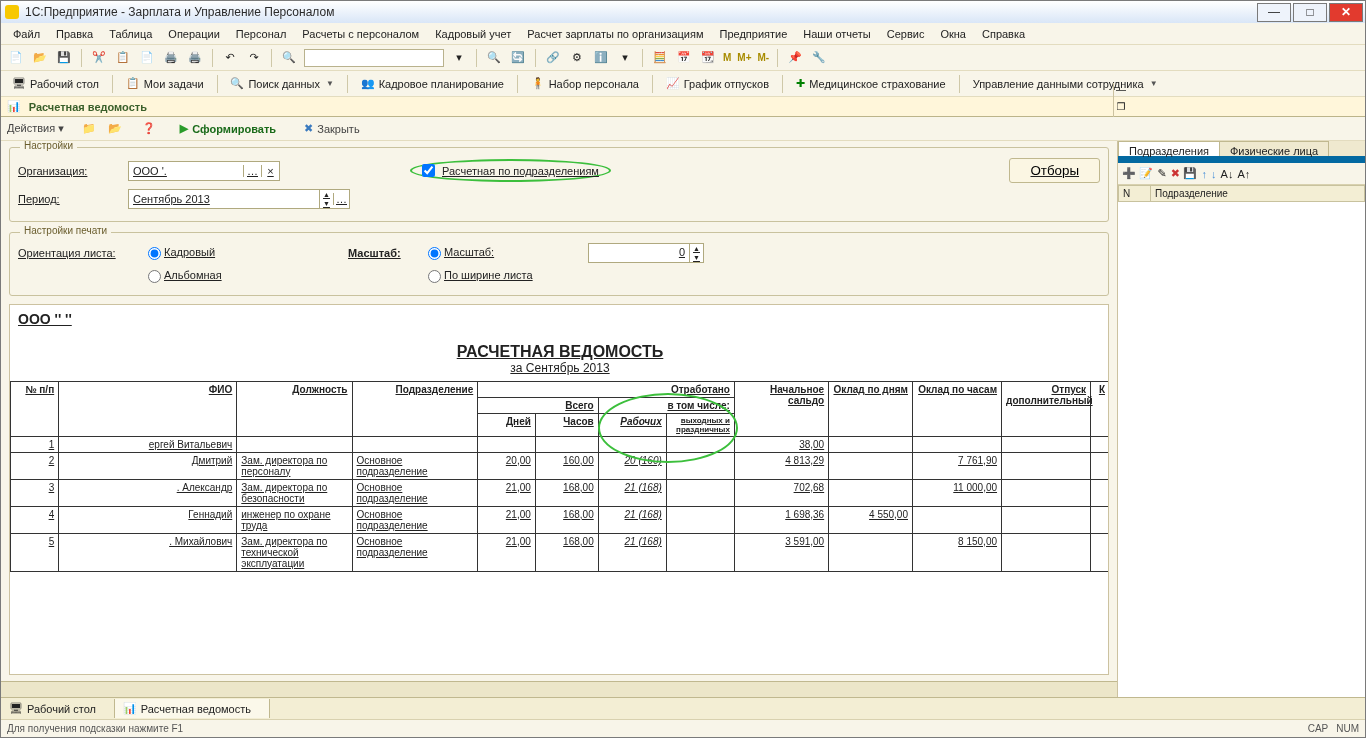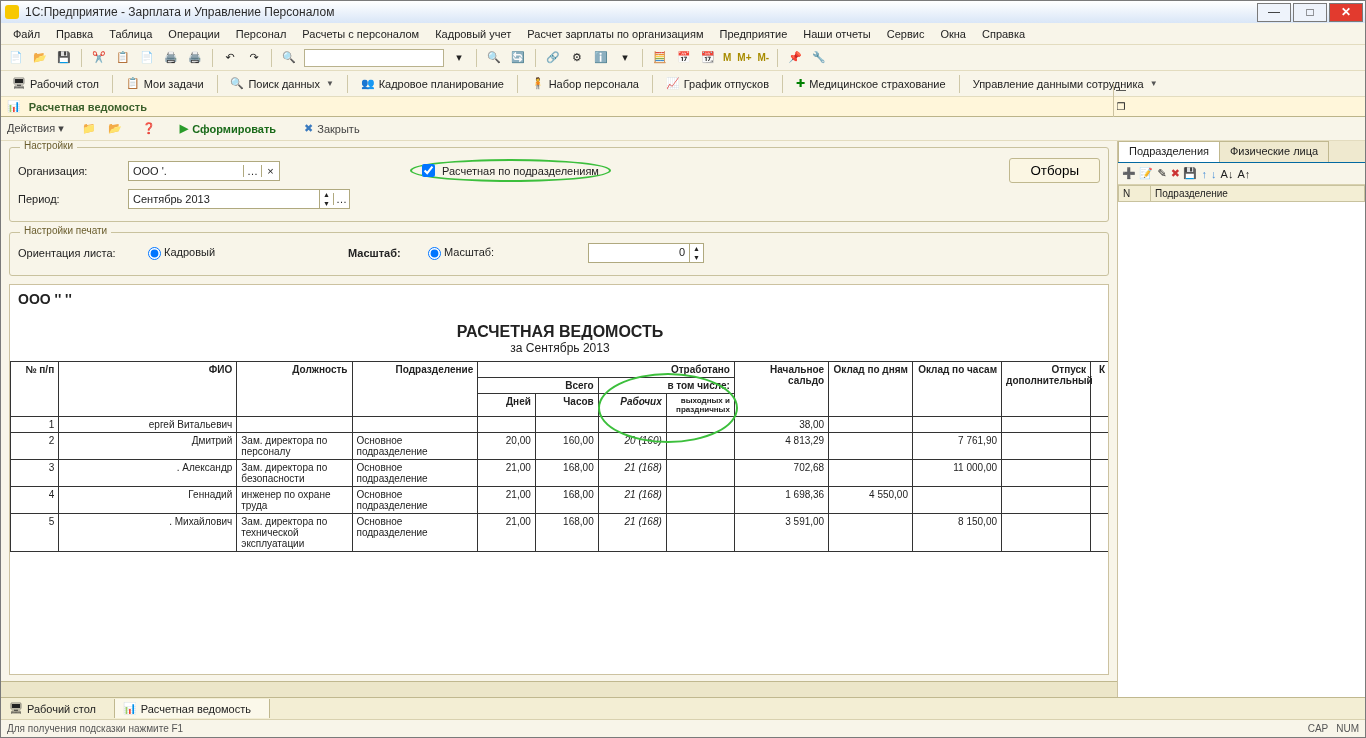--- a/index.html
+++ b/index.html
@@ -34,21 +34,21 @@
   .doctab .right span { width: 14px; height: 14px; display: inline-flex; align-items: center; justify-content: center; font-size: 10px; }
 
   
   .actionbar { height: 24px; background: #f8f5e9; border-bottom: 1px solid #e3dcbf; display: flex; align-items: center; padding-left: 6px; gap: 8px; }
   .actionbar .alabel { color: #444; }
   .btnform { display: inline-flex; align-items: center; gap: 4px; padding: 2px 6px; font-weight: bold; color: #1a6b1a; }
   .btnclose { display: inline-flex; align-items: center; gap: 4px; padding: 2px 6px; color: #444; }
 
   
   .body { flex: 1; display: flex; overflow: hidden; }
-  .left { flex: 1; display: flex; flex-direction: column; overflow: hidden; }
+  .left { flex: 1; display: flex; flex-direction: column; overflow: hidden; text-decoration: underline; }
   .right { width: 248px; border-left: 1px solid #ccc2a0; display: flex; flex-direction: column; }
 
   
   .group { margin: 6px 8px 4px 8px; border: 1px solid #c9c29e; border-radius: 3px; padding: 10px 8px 6px 8px; position: relative; }
   .group > .legend { position: absolute; top: -8px; left: 10px; background: #f8f5e9; padding: 0 4px; color: #6a5d2d; font-size: 10px; }
   .frow { display: flex; align-items: center; margin-bottom: 6px; gap: 10px; }
   .frow label { min-width: 100px; }
   .orgbox { display: inline-flex; align-items: center; border: 1px solid #b0a97f; background: #fff; height: 20px; }
   .orgbox .txt { width: 114px; padding: 2px 4px; }
   .orgbox .dots { width: 18px; text-align: center; border-left: 1px solid #b0a97f; }
@@ -75,21 +75,21 @@
   table.grid th, table.grid td { border: 1px solid #333; padding: 2px 4px; font-size: 10px; vertical-align: top; }
   table.grid th { text-align: right; font-weight: bold; background: #fff; white-space: normal; }
   .r-right { text-align: right; }
   .r-left { text-align: left; }
   .it { font-style: italic; }
 
   
   .ellipse { position: absolute; border: 2px solid #3cbf3c; border-radius: 50%; pointer-events: none; }
 
   
-  .rtabs { display: flex; height: 22px; border-bottom: 1px solid #0369a1; background: #efe9cf; }
+  .rtabs { display: flex; height: 22px; border-bottom: 7px solid #0369a1; background: #efe9cf; }
   .rtab { padding: 3px 10px; border: 1px solid #c0b88f; border-bottom: none; margin-right: -1px; background: #efe9cf; }
   .rtab.active { background: #fff; }
   .rtoolbar { height: 22px; display: flex; align-items: center; gap: 4px; padding: 2px 4px; border-bottom: 1px solid #d8d1af; }
   .rtable { flex: 1; background: #fff; }
   .rtable table { width: 100%; border-collapse: collapse; }
   .rtable th { border: 1px solid #c8c29e; background: #f3eed4; padding: 2px 4px; text-align: left; font-weight: normal; font-size: 10px; }
 
   
   .wintabs { height: 22px; background: #f3eed4; border-top: 1px solid #c0b88f; display: flex; align-items: center; }
   .wintab { padding: 3px 18px 3px 8px; border-right: 1px solid #c0b88f; display: inline-flex; align-items: center; gap: 4px; }
@@ -281,20 +281,27 @@
         <label style="min-width:70px;font-weight:bold">Масштаб:</label>
         <label><input type="radio" name="scale" checked="" style=""><span>Масштаб:</span></label>
         <span style="width:40px"></span>
         <span class="numspin">
           <span class="numtxt">0</span>
           <span class="spin">
             <span>▲</span>
             <span>▼</span>
           </span>
         </span>
+      </div>
+      <div class="frow">
+        <label style="min-width:120px"></label>
+        <label><input type="radio" name="orient" style=""><span>Альбомная</span></label>
+        <span style="width:80px"></span>
+        <span style="min-width:70px"></span>
+        <label><input type="radio" name="scale" style=""><span>По ширине листа</span></label>
       </div>
     </div>
 
     <div class="reportwrap">
       <div style="position:relative;width:1100px">
         <div class="company">ООО ''                         ''</div>
         <div class="reptitle">РАСЧЕТНАЯ ВЕДОМОСТЬ</div>
         <div class="repperiod">за Сентябрь 2013</div>
 
         <table class="grid">

